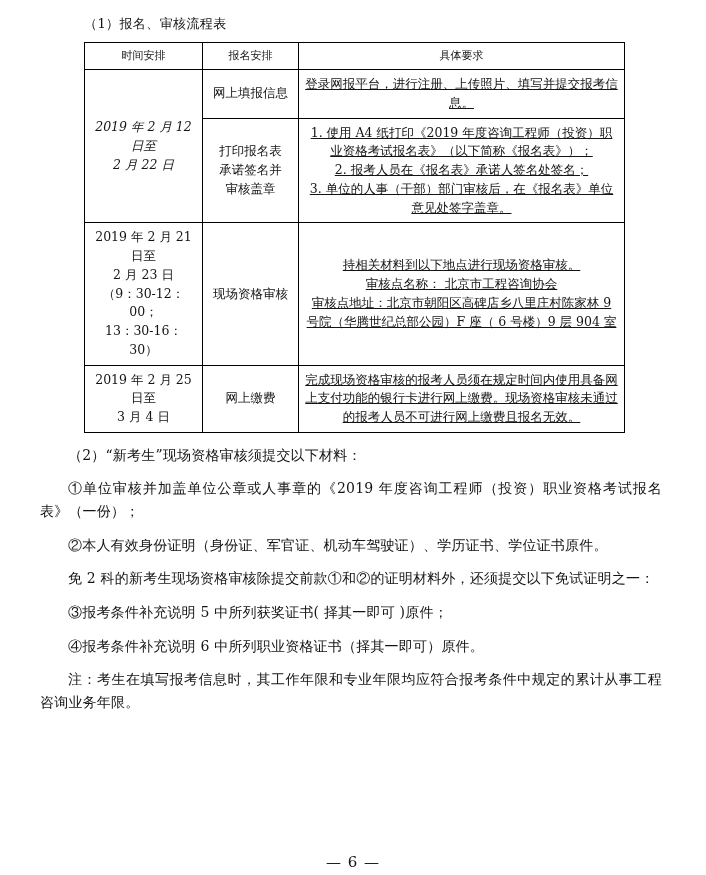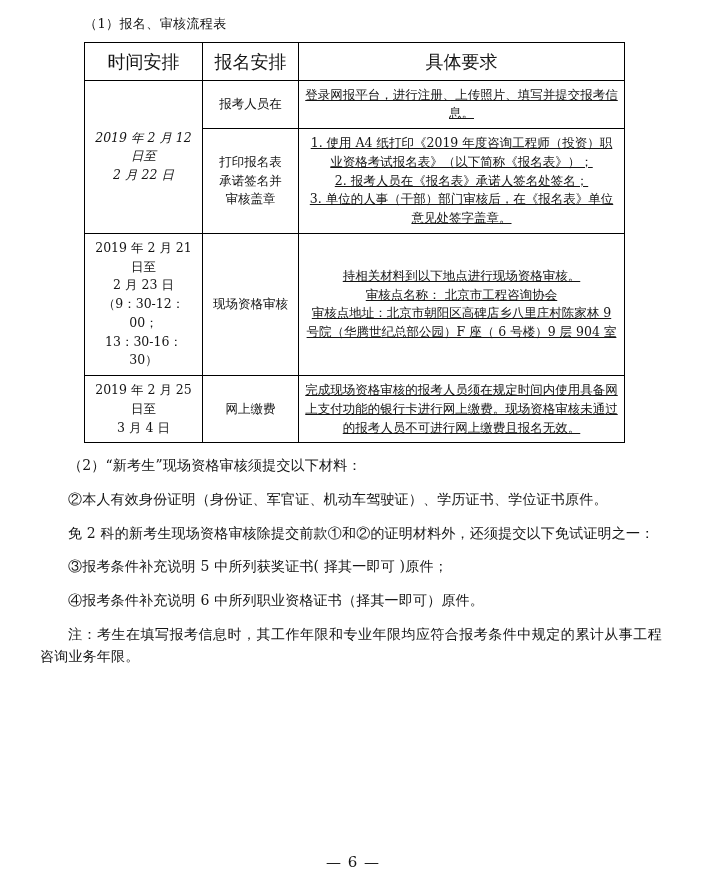--- a/index.html
+++ b/index.html
@@ -37,21 +37,21 @@
   table.flow td, table.flow th {
     border: 1px solid #000;
     padding: 5px 6px;
     font-size: 12.5px;
     line-height: 1.5;
     vertical-align: middle;
     font-weight: normal;
   }
   table.flow th {
     text-align: center;
-    font-size: 18px;
+    font-size: 11px;
   }
   .col-time { width: 118px; }
   .col-reg  { width: 96px; margin-left: 16px; }
   .col-req  { width: 326px; }
   td.c { text-align: center; }
   td.l { text-align: center; text-decoration: underline; }
   .para {
     font-size: 14px;
     line-height: 1.62;
     margin: 11px 0 0 0;
@@ -87,21 +87,21 @@
       <tr>
         <th class="col-time">时间安排</th>
         <th class="col-reg">报名安排</th>
         <th class="col-req">具体要求</th>
       </tr>
     </thead>
     <tbody>
       <tr>
         <td class="c" rowspan="2" style="white-space: pre-line; font-style: italic;">2019 年 2 月 12 日至
 2 月 22 日</td>
-        <td class="c" style="white-space: pre-line;">报考人员在</td>
+        <td class="c" style="white-space: pre-line;">网上填报信息</td>
         <td class="l" style="white-space: pre-line;">登录网报平台，进行注册、上传照片、填写并提交报考信息。</td>
       </tr>
       <tr>
         <td class="c" style="white-space: pre-line;">打印报名表
 承诺签名并
 审核盖章</td>
         <td class="l" style="white-space: pre-line;">1. 使用 A4 纸打印《2019 年度咨询工程师（投资）职业资格考试报名表》（以下简称《报名表》）；
 2. 报考人员在《报名表》承诺人签名处签名；
 3. 单位的人事（干部）部门审核后，在《报名表》单位意见处签字盖章。</td>
       </tr>
@@ -118,20 +118,21 @@
       <tr>
         <td class="c" style="white-space: pre-line;">2019 年 2 月 25 日至
 3 月 4 日</td>
         <td class="c" style="white-space: pre-line;">网上缴费</td>
         <td class="l" style="white-space: pre-line;">完成现场资格审核的报考人员须在规定时间内使用具备网上支付功能的银行卡进行网上缴费。现场资格审核未通过的报考人员不可进行网上缴费且报名无效。</td>
       </tr>
     </tbody>
   </table>
 
   <p class="para">（2）“新考生”现场资格审核须提交以下材料：</p>
+  <p class="para">①单位审核并加盖单位公章或人事章的《2019 年度咨询工程师（投资）职业资格考试报名表》（一份）；</p>
   <p class="para">②本人有效身份证明（身份证、军官证、机动车驾驶证）、学历证书、学位证书原件。</p>
   <p class="para">免 2 科的新考生现场资格审核除提交前款①和②的证明材料外，还须提交以下免试证明之一：</p>
   <p class="para">③报考条件补充说明 5 中所列获奖证书( 择其一即可 )原件；</p>
   <p class="para">④报考条件补充说明 6 中所列职业资格证书（择其一即可）原件。</p>
   <p class="para">注：考生在填写报考信息时，其工作年限和专业年限均应符合报考条件中规定的累计从事工程咨询业务年限。</p>
 
   <div class="footer">— 6 —</div>
 
 </div>
 

